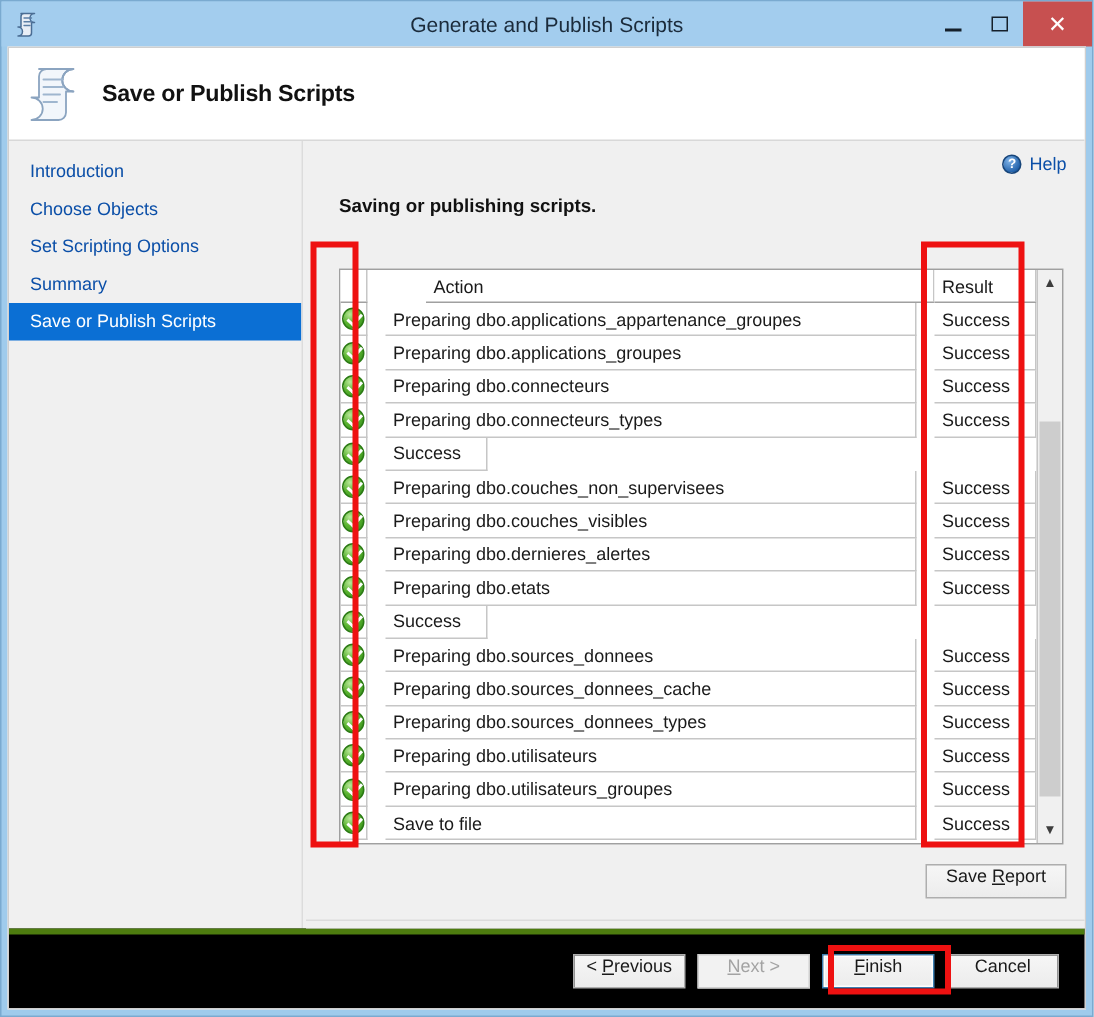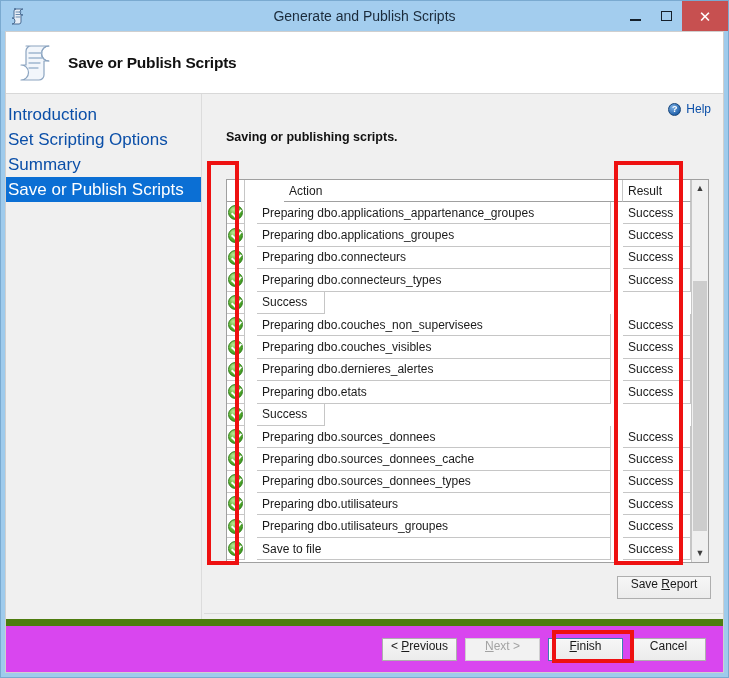--- a/index.html
+++ b/index.html
@@ -74,22 +74,22 @@
   
   #body { flex: 1 1 auto; display: flex; min-height: 0; }
 
   #sidebar {
     flex: 0 0 195px; width: 195px;
     background: #f0f0f0;
     padding-top: 8px;
   }
   .nav-item {
     height: 25px; line-height: 25px;
-    padding-left: 2px;
-    font-size: 17px; color: #0b4fa8;
+    padding-left: 14px;
+    font-size: 12px; color: #0b4fa8;
     white-space: nowrap; cursor: default;
   }
   .nav-item.active { background: #0b6fd4; color: #ffffff; }
 
   #sep { flex: 0 0 3px; background: #f0f0f0; border-left: 1px solid #dcdcdc; }
 
   #content {
     flex: 1 1 auto; min-width: 0;
     background: #f0f0f0;
     position: relative;
@@ -211,22 +211,22 @@
   .btn u { text-decoration: underline; }
 
   #content-divider {
     position: absolute; left: 0; right: 0; top: 519px;
     height: 1px; background: #dcdcdc;
   }
 
   
   #footer {
     flex: 0 0 53px; height: 53px;
-    background: #d946ef;
-    border-top: 7px solid #4d7c0f;
+    background: #000000;
+    border-top: 4px solid #4d7c0f;
     display: flex; align-items: center; justify-content: flex-end;
     padding-right: 17px; gap: 8px;
   }
   .navbtn { width: 75px; height: 23px; }
 
   
   .annot {
     position: absolute;
     border: 4px solid #ee1111;
     pointer-events: none;
@@ -272,20 +272,21 @@
           <path d="M14 12 h13 M14 17 h13 M14 22 h11 M14 27 h9" stroke="#9fb6cf" stroke-width="1.3" stroke-linecap="round"></path>
         </svg>
       </div>
       <div id="banner-title">Save or Publish Scripts</div>
     </div>
 
     <div id="body">
 
       <div id="sidebar">
         <div class="nav-item">Introduction</div>
+        <div class="nav-item">Choose Objects</div>
         <div class="nav-item">Set Scripting Options</div>
         <div class="nav-item">Summary</div>
         <div class="nav-item active">Save or Publish Scripts</div>
       </div>
 
       <div id="sep"></div>
 
       <div id="content">
 
         <div id="help-row">

